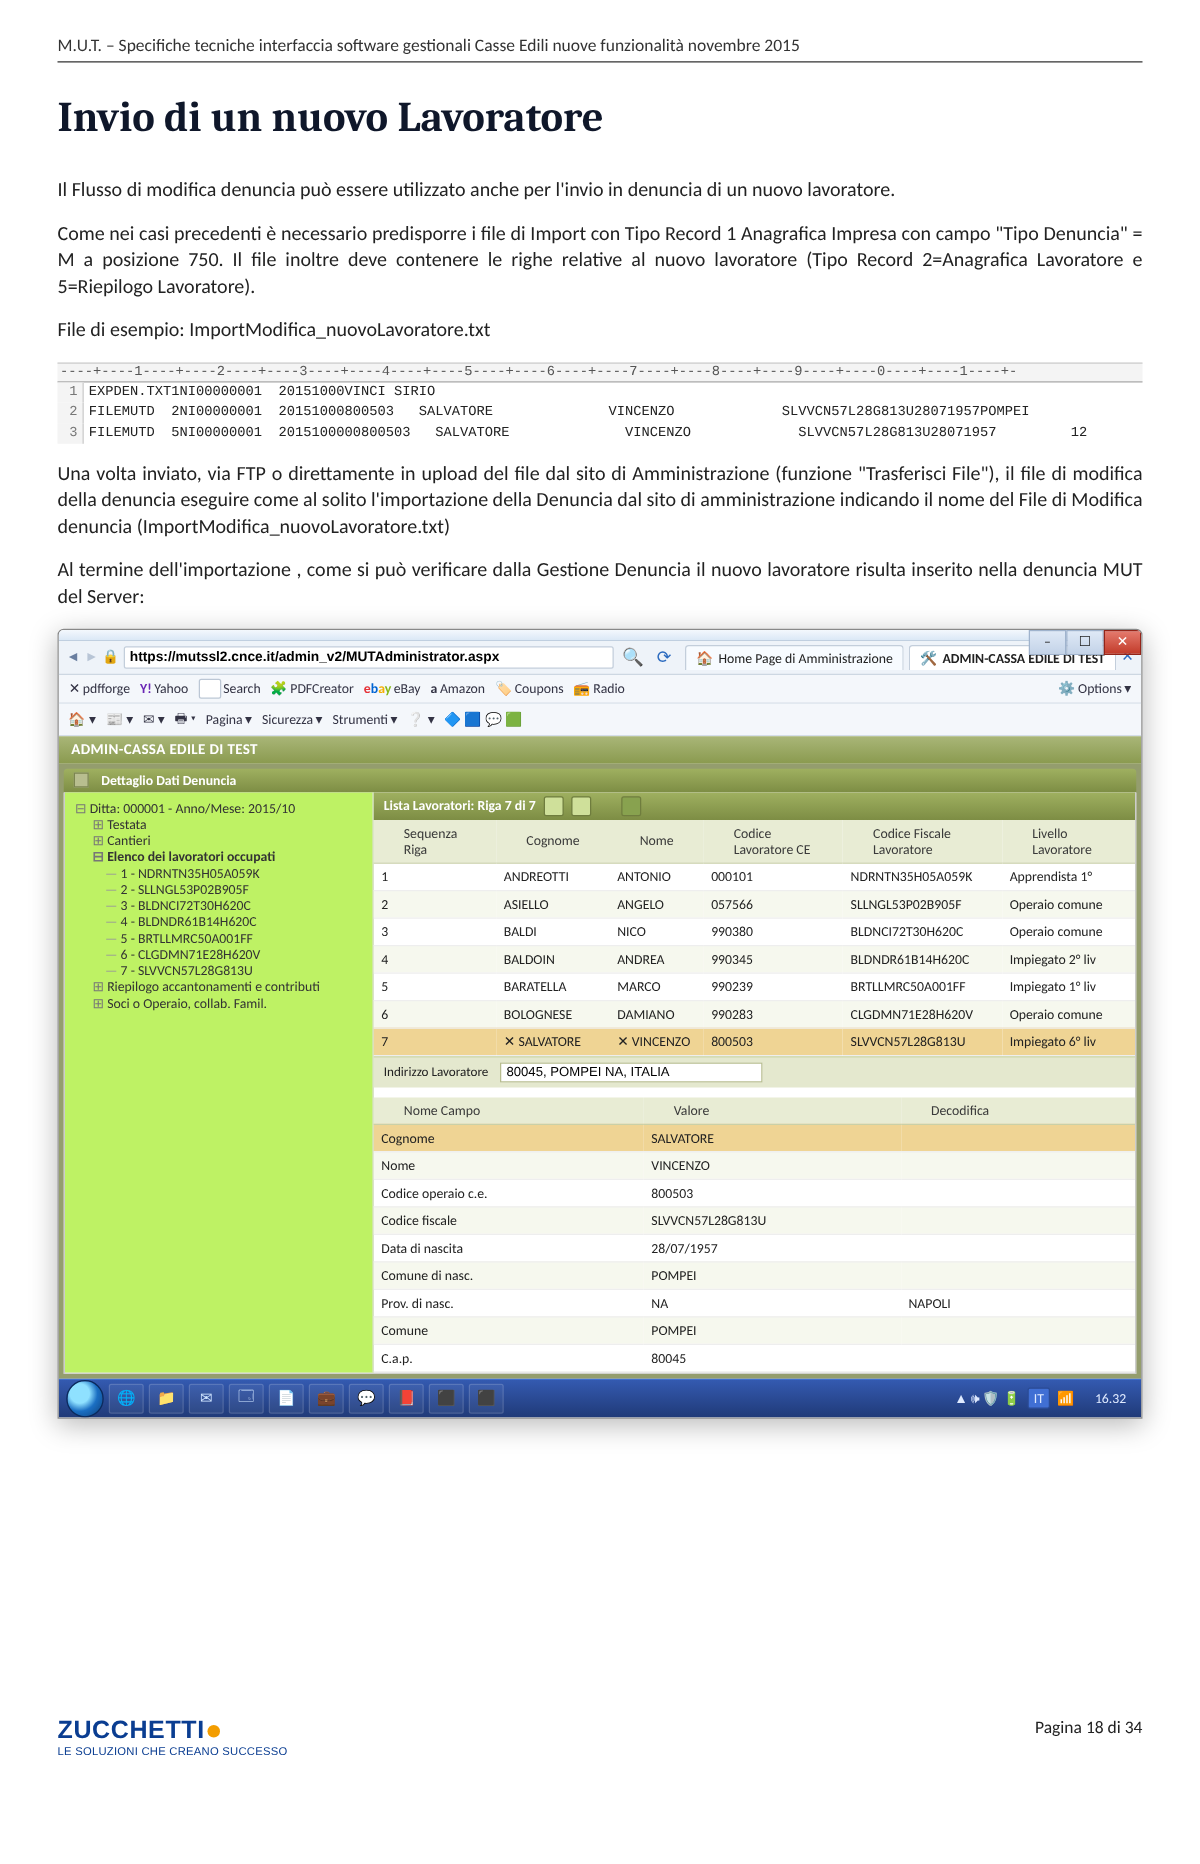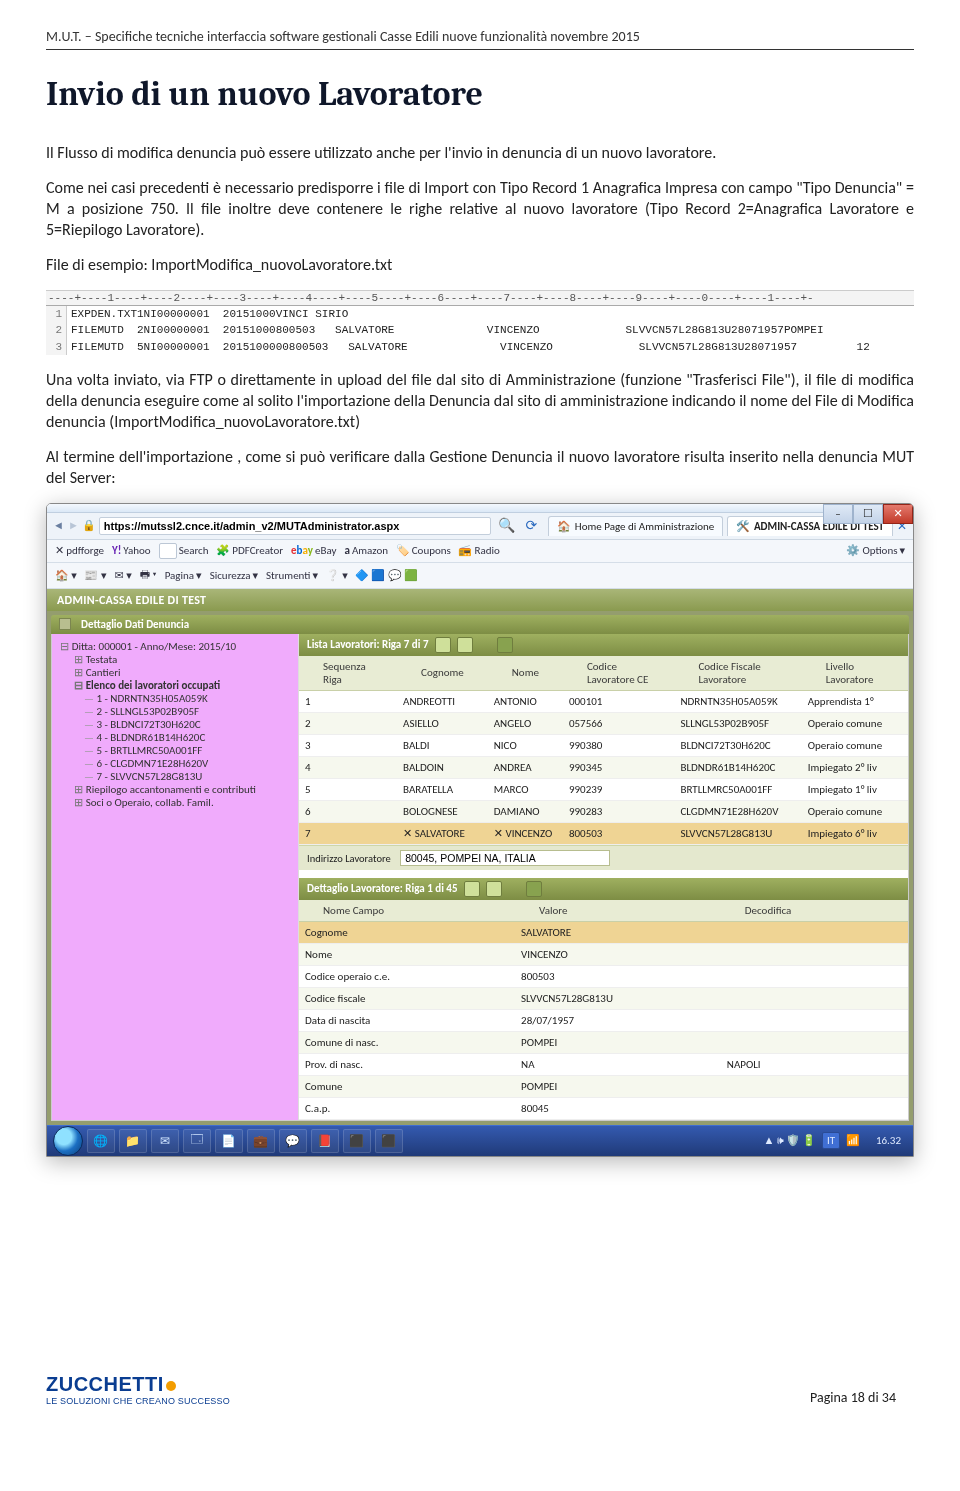--- a/index.html
+++ b/index.html
@@ -136,21 +136,21 @@
     border-radius: 3px 3px 0 0;
     display:flex; gap:6px; align-items:center;
   }
   .panel-body {
     background: #fff; border:1px solid #ccc; border-top:none;
     display: flex; gap:0;
   }
   .tree {
     width: 230px; padding: 6px 8px; font-size:11px; color:#333;
     border-right: 1px solid #ddd;
-    background: #f0abfc;
+    background: #bef264;
   }
   .tree .root { cursor:default; }
   .tree .lvl1 { margin-left: 0; }
   .tree .lvl2 { margin-left: 14px; }
   .tree .lvl3 { margin-left: 24px; }
   .tree .bold { font-weight: bold; }
   .tree .node:before { content: "⊞ "; color:#777; }
   .tree .open:before { content: "⊟ "; color:#777; }
   .tree .item:before { content: "— "; color:#999; }
   .rightpane { flex:1; display:flex; flex-direction:column; }
@@ -166,22 +166,22 @@
   .grid th {
     background: #e8ecd4; color:#3a3a3a; text-align:left; padding:4px 24px; border-bottom:1px solid #c9d0a8; font-weight:normal;
   }
   .grid td { padding: 4px 6px; border-bottom: 1px solid #eee; }
   .grid tr.sel td { background: #efd494; }
   .grid tr.alt td { background: #f6f8ee; }
   .subrow { background:#e4e8ce; font-size:10.5px; padding:4px 8px; border-top:1px solid #cdd6a8;}
   .subrow input { border:1px solid #b7bd8f; width:200px; padding:1px 4px; font-size:10.5px;}
   .sect2 { margin-top: 8px; }
   .footer {
-    position: absolute; bottom: 14px; left:46px; right:64px;
-    display: flex; justify-content: space-between; align-items:flex-end;
+    position: absolute; bottom: 14px; left:46px; right:46px;
+    display: flex; justify-content: space-between; align-items:flex-start;
   }
   .logo {
     font-family: Arial, sans-serif;
   }
   .logo .brand { color:#0a3d91; font-weight:bold; font-size:20px; letter-spacing:.5px; }
   .logo .brand .dot { width:10px;height:10px;background:#f39d00;border-radius:50%;display:inline-block;margin-left:2px;vertical-align:middle;}
   .logo .tag { color:#0a3d91; font-size:9px; letter-spacing:.2px;}
   .pagenum { font-size:14px; }
   .title-sq { width:10px;height:10px;background:#b8be8f;border:1px solid #7b8550;display:inline-block;margin-right:4px;}
   .taskbar {
@@ -409,27 +409,20 @@
                 </tr>
               </tbody>
           </table>
           <div class="subrow">
             <span>Indirizzo Lavoratore</span>
             &nbsp;&nbsp;
             <input value="80045, POMPEI NA, ITALIA" style="">
           </div>
 
           <div class="sect2">
-            <div class="sect-head">
-              <span>Dettaglio Lavoratore: Riga 1 di 45</span>
-              <span class="sqbtn"></span>
-              <span class="sqbtn"></span>
-              <span style="width:12px;"></span>
-              <span class="sqbtn" style="background:#88a24f;"></span>
-            </div>
             <table class="grid">
               <thead>
                   <tr id="detail-head">
                     <th>Nome Campo</th>
                     <th>Valore</th>
                     <th>Decodifica</th>
                   </tr>
                 </thead>
               <tbody id="detail-body">
                   <tr class="sel">

